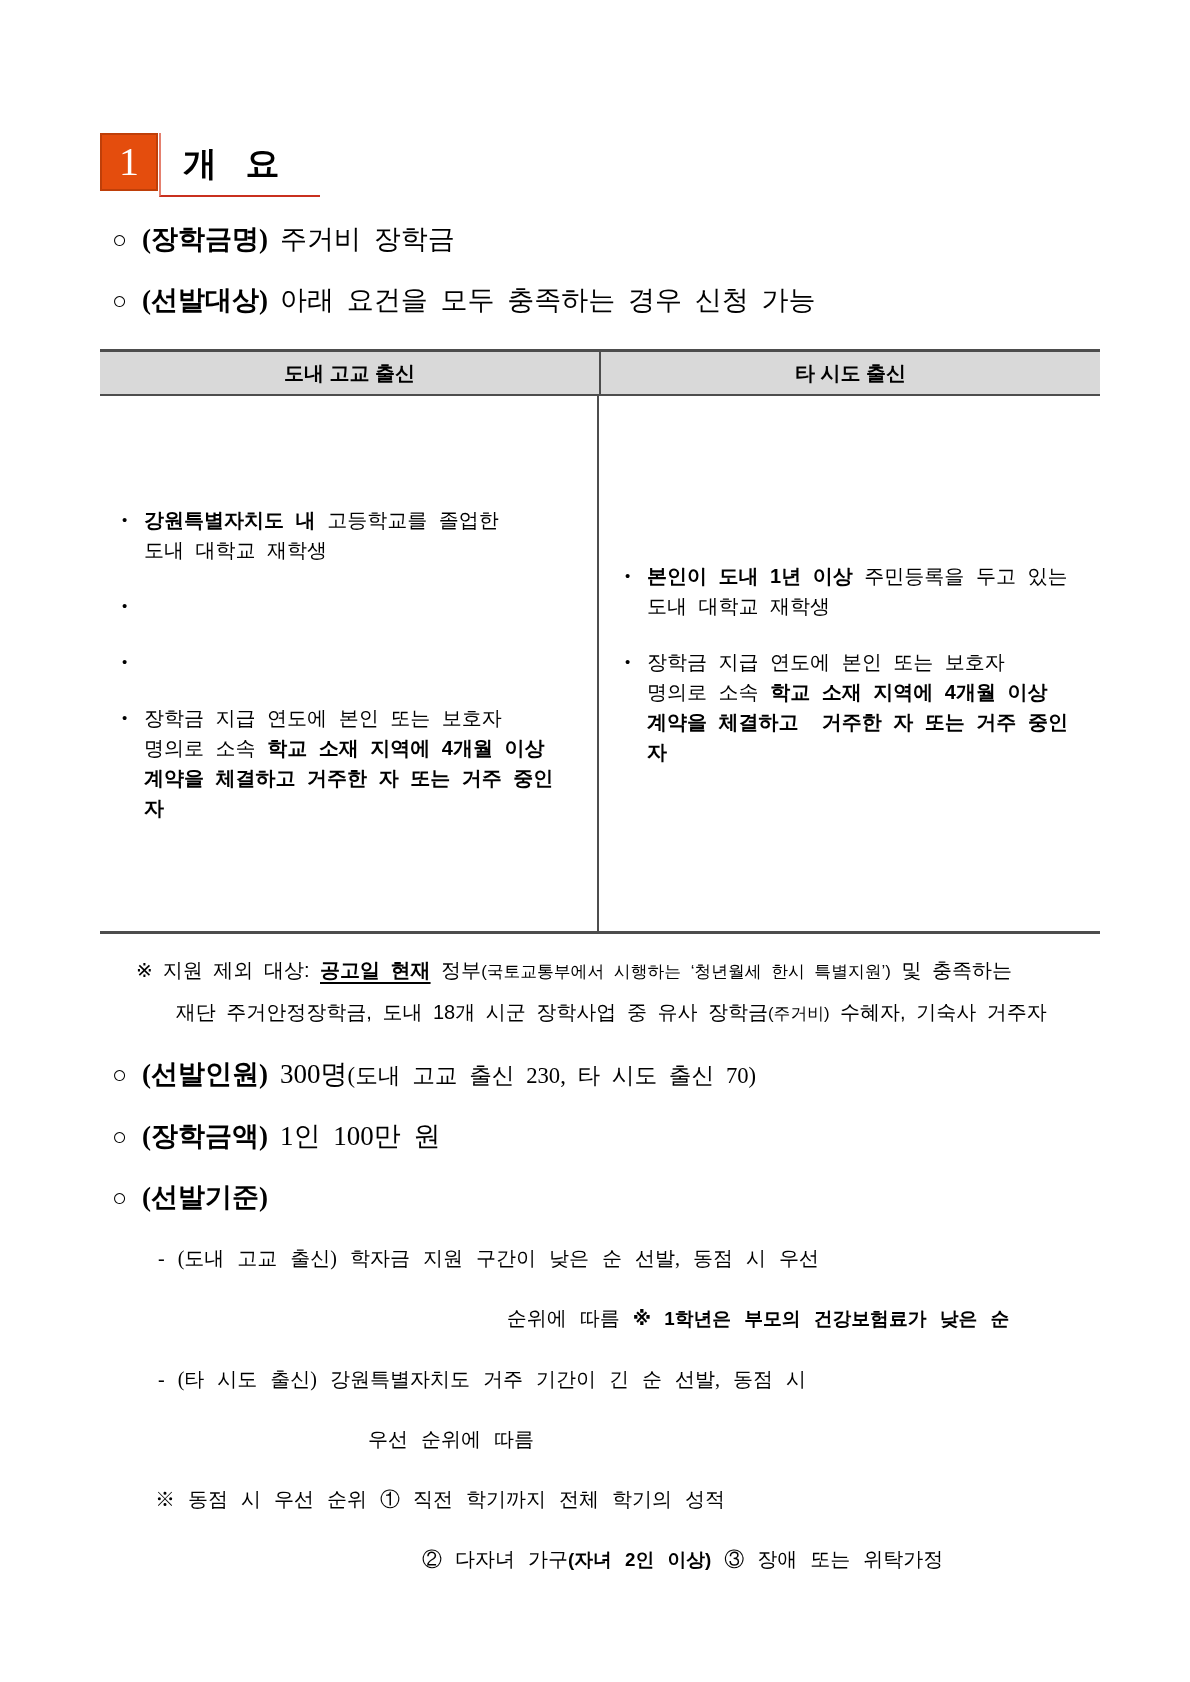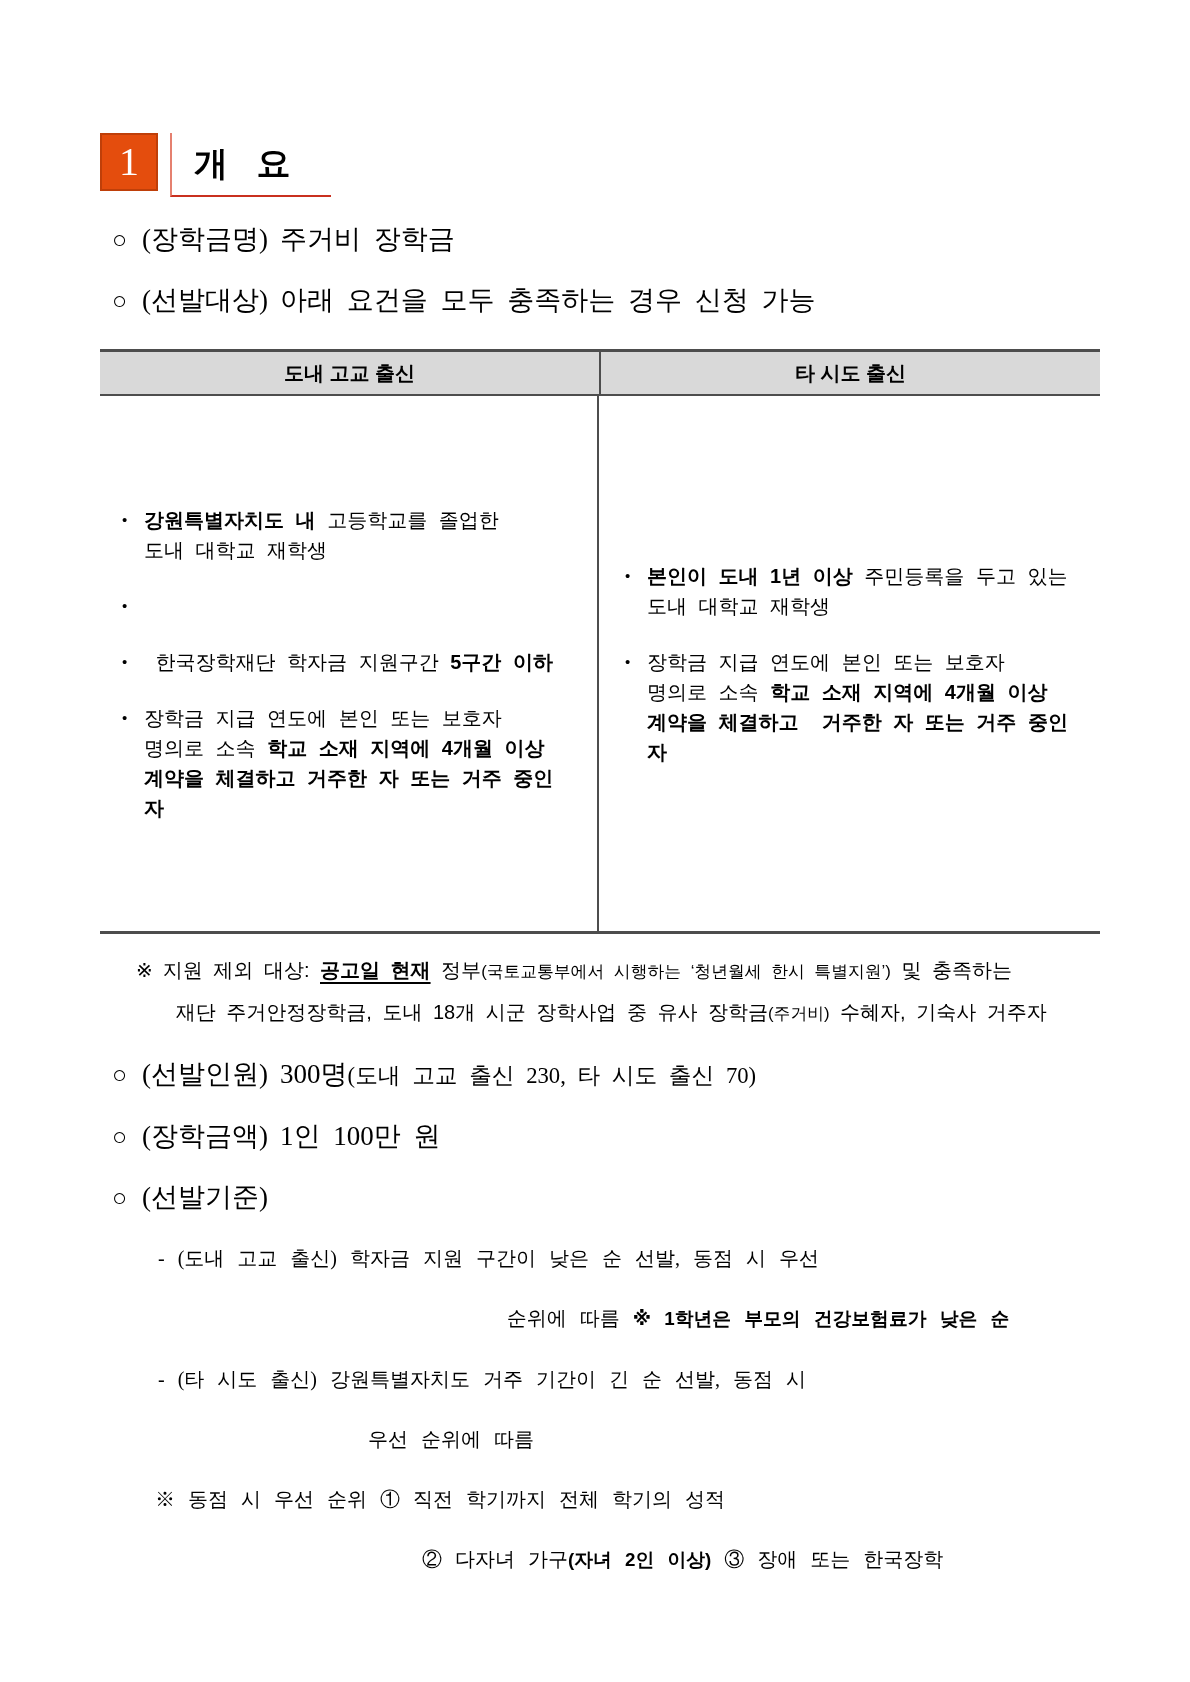--- a/index.html
+++ b/index.html
@@ -6,30 +6,30 @@
   html,body { background:#ffffff; }
   body { font-family:"Liberation Serif","DejaVu Serif",serif; color:#000; }
   .page { position:relative; width:1190px; height:1682px; background:#fff; overflow:hidden;
           padding:133px 90px 40px 100px; }
 
   
   .sec-header { display:flex; align-items:flex-start; margin-bottom:20px; height:66px; }
   .sec-num { width:58px; height:58px; background:#e44d0d; border:2px solid #bf3f09;
              display:flex; align-items:center; justify-content:center; }
   .sec-num span { color:#fff; font-size:40px; line-height:1; font-family:"Liberation Serif",serif; }
-  .sec-title-wrap { margin-left:12px; height:64px; border-left:2px solid #e5806f;
+  .sec-title-wrap { margin-left:1px; height:64px; border-left:2px solid #e5806f;
                     border-bottom:2px solid #c9301f; padding:4px 30px 4px 22px;
                     display:flex; align-items:center; }
   .sec-title { font-size:34px; font-weight:bold; letter-spacing:10px; line-height:1.1; }
 
   
   .o-item { margin-left:12px; margin-bottom:20px; font-size:27px; line-height:40px;
             word-spacing:6px; display:flex; align-items:baseline; }
   .o-marker { font-size:25px; margin-right:15px; }
-  .o-label { font-weight:normal; margin-right:12px; }
+  .o-label { font-weight:bold; margin-right:12px; }
   .o-text { white-space:pre-wrap; }
 
   
   .tbl { margin-top:28px; border-top:3px solid #4d4d4d; border-bottom:3px solid #4d4d4d; width:1000px; }
   .tbl-head { display:flex; background:#d9d9d9; border-bottom:2px solid #4d4d4d;
               font-family:"Liberation Sans","DejaVu Sans",sans-serif; }
   .th { flex:1; text-align:center; font-weight:bold; font-size:20px; line-height:30px; padding:6px 0; }
   .th:first-child { border-right:2px solid #4d4d4d; }
   .tbl-body { display:flex; height:535px; font-family:"Liberation Sans","DejaVu Sans",sans-serif;
               font-size:20px; line-height:30px; }
@@ -103,21 +103,20 @@
             <div class="cl"><span class="b">강원특별자치도 내 </span><span>고등학교를 졸업한</span></div>
             <div class="cl"><span>도내 대학교 재학생</span></div>
           </div>
         </div>
         <div class="cb">
           <span class="dot">•</span>
         </div>
         <div class="cb">
           <span class="dot">•</span>
           <div>
-            <div class="cl"><span> 한국장학재단 학자금 지원구간 </span><span class="b">5구간 이하</span></div>
           </div>
         </div>
         <div class="cb">
           <span class="dot">•</span>
           <div>
             <div class="cl"><span>장학금 지급 연도에 본인 또는 보호자</span></div>
             <div class="cl"><span>명의로 소속 </span><span class="b">학교 소재 지역에 4개월 이상</span></div>
             <div class="cl"><span class="b">계약을 체결하고 거주한 자 또는 거주 중인 자</span></div>
           </div>
         </div>
@@ -168,15 +167,15 @@
     <span class="o-marker">○</span>
     <span class="o-label">(선발기준)</span>
     <span class="o-text"></span>
   </div>
 
   <div class="c-line ind-dash"><span>- (도내 고교 출신) 학자금 지원 구간이 낮은 순 선발, 동점 시 우선</span></div>
   <div class="c-line ind-cont1"><span>순위에 따름 </span><span class="b sans">※ 1학년은 부모의 건강보험료가 낮은 순</span></div>
   <div class="c-line ind-dash"><span>- (타 시도 출신) 강원특별자치도 거주 기간이 긴 순 선발, 동점 시</span></div>
   <div class="c-line ind-cont2"><span>우선 순위에 따름</span></div>
   <div class="c-line ind-ref"><span>※ 동점 시 우선 순위 ① 직전 학기까지 전체 학기의 성적</span></div>
-  <div class="c-line ind-cont3"><span>② 다자녀 가구</span><span class="b sm sans">(자녀 2인 이상)</span><span> ③ 장애 또는 한국장학</span></div>
+  <div class="c-line ind-cont3"><span>② 다자녀 가구</span><span class="b sm sans">(자녀 2인 이상)</span><span> ③ 장애 또는 위탁가정</span></div>
 
 </div>
 
 </body></html>

